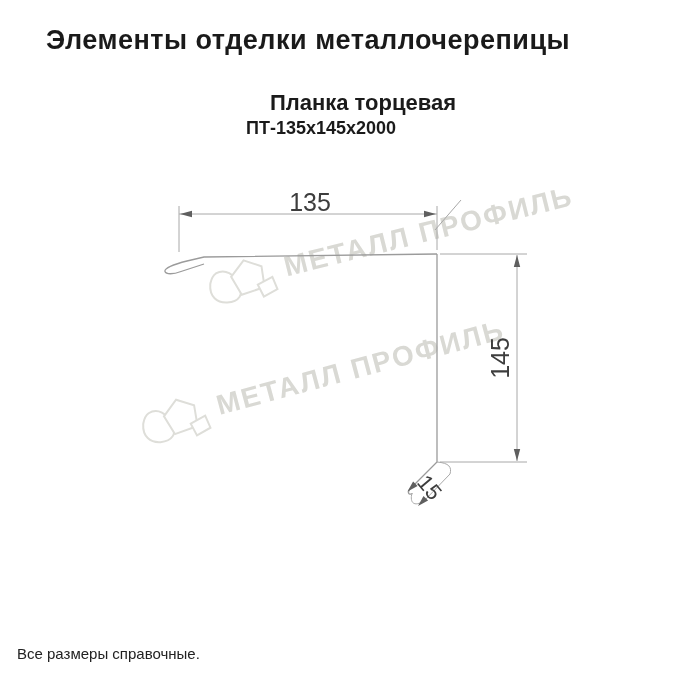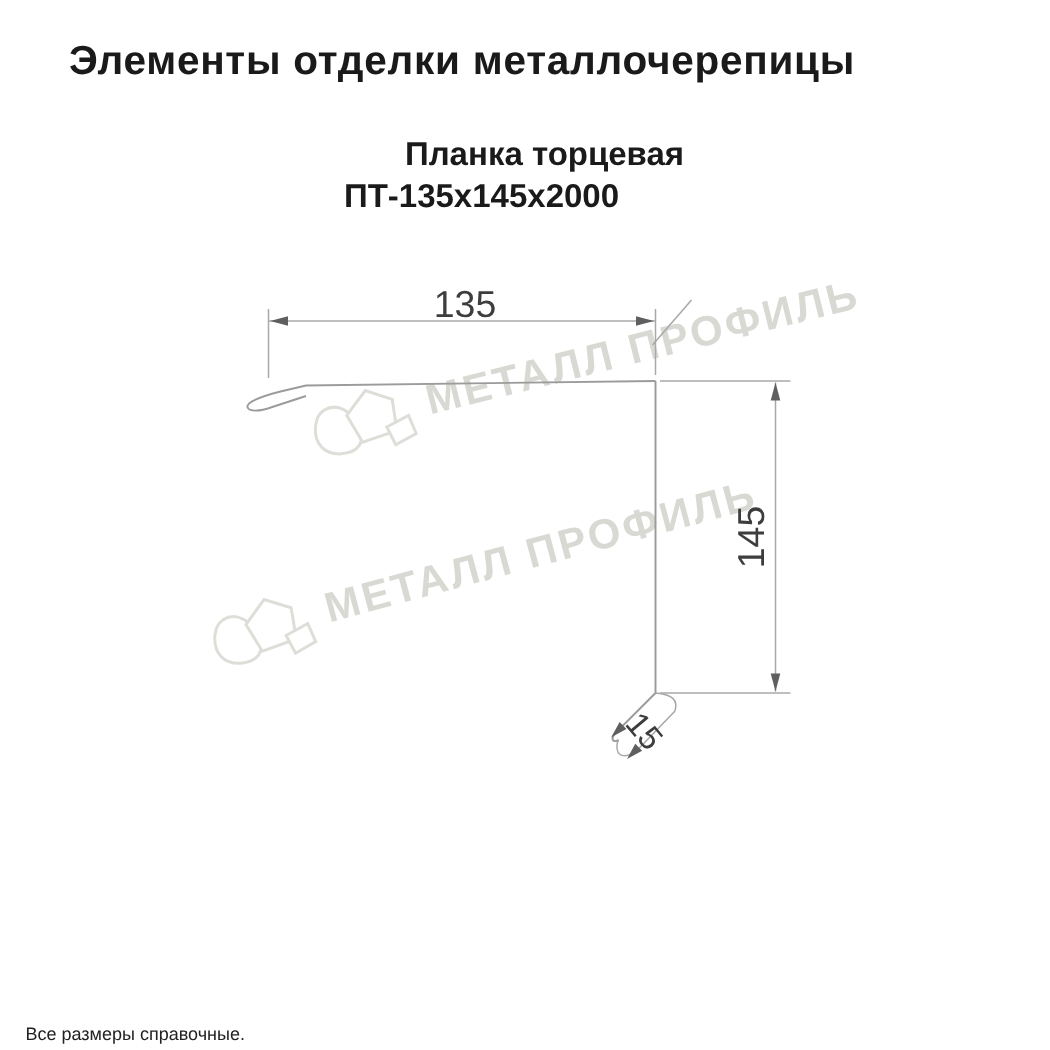--- a/index.html
+++ b/index.html
@@ -10,28 +10,28 @@
   .page-title{
     position:absolute;top:25px;left:50%;transform:translateX(-50%);
     font-size:27px;font-weight:bold;color:#1a1a1a;white-space:nowrap;letter-spacing:0.5px;
   }
   .product-name{
     position:absolute;top:90px;left:calc(50% + 7px);transform:translateX(-50%);
     font-size:22px;font-weight:bold;color:#1a1a1a;white-space:nowrap;margin-left:48px;
   }
   .product-code{
     position:absolute;top:118px;left:calc(50% + 13px);transform:translateX(-50%);
-    font-size:22px;font-weight:bold;color:#1a1a1a;white-space:nowrap;
+    font-size:18px;font-weight:bold;color:#1a1a1a;white-space:nowrap;
   }
   .face-label{
     position:absolute;left:451px;top:185px;width:84px;
     font-size:16px;line-height:18px;color:#222;text-align:center;white-space:pre-line;
   }
   .footer{
-    position:absolute;left:17px;top:645px;font-size:12px;line-height:17.5px;color:#222;margin-top:36px;
+    position:absolute;left:17px;top:645px;font-size:15px;line-height:17.5px;color:#222;
   }
   .wm{
     position:absolute;display:flex;align-items:center;gap:8px;
     font-weight:bold;font-size:28px;letter-spacing:2px;color:#d9d9d4;
     transform-origin:left center;white-space:nowrap;user-select:none;
   }
   .wm-upper{left:203px;top:262px;transform:rotate(-14deg);}
   .wm-lower{left:136px;top:402px;transform:rotate(-15deg);}
   svg.drawing{position:absolute;left:0;top:0;z-index:2;}
   .wm{z-index:1;}

